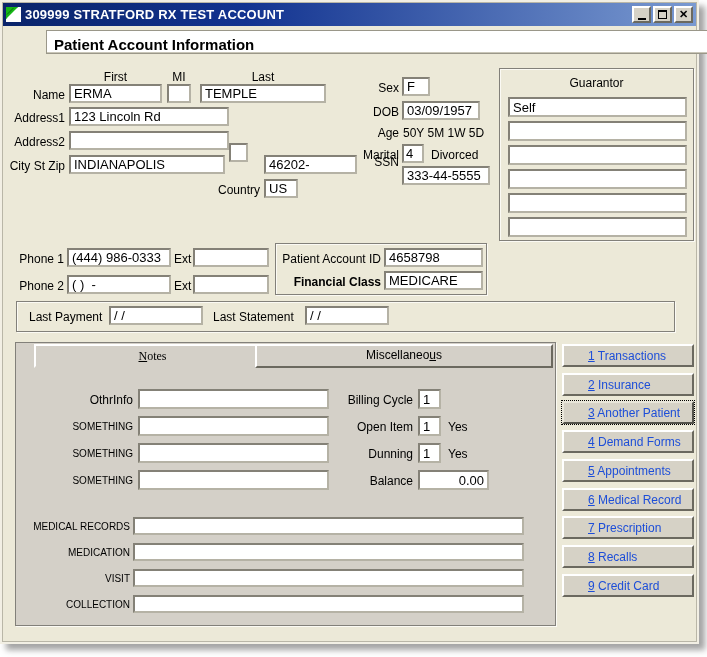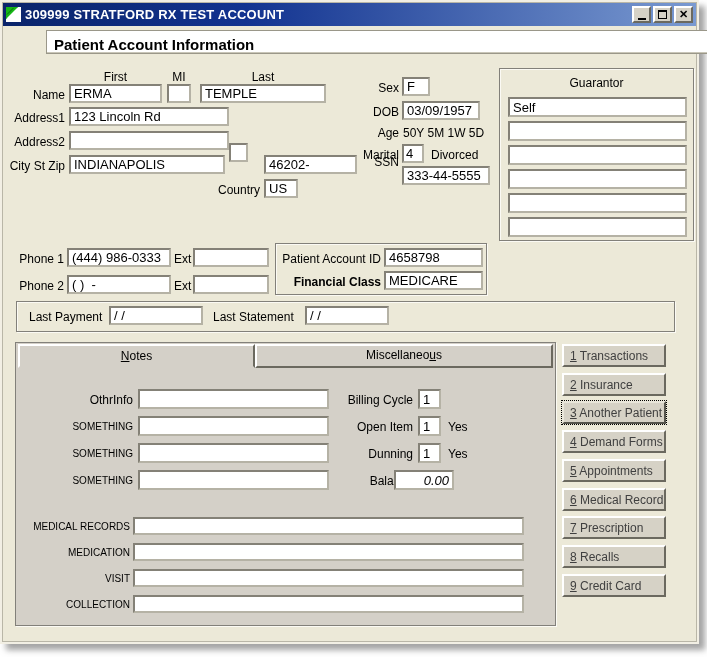--- a/index.html
+++ b/index.html
@@ -65,25 +65,25 @@
   }
   .tab {
     position:absolute; top:1px; height:24px; background:#D4D0C8;
     border:2px solid; border-color:#fff #6b695f transparent #fff;
     font-size:12px; text-align:center; line-height:20px; cursor:default;
   }
   .tab-inactive { border-bottom:2px solid #6b695f; height:24px; line-height:19px; }
   .u { text-decoration:underline; }
   
   .btn {
-    position:absolute; left:560px; width:104px; height:23px;
-    background:#D6D2C6; color:#404040;
+    position:absolute; left:560px; width:132px; height:23px;
+    background:#D6D2C6; color:#1d4ed8;
     border:2px solid; border-color:#fff #6b695f #6b695f #fff;
     font-family:"Liberation Sans", sans-serif; font-size:12px;
-    text-align:left; padding:0 0 0 6px; cursor:default;
+    text-align:left; padding:0 0 0 24px; cursor:default;
   }
   .btn.focused { outline:1px dotted #000; outline-offset:0px; border-color:#e9e6da #55544c #55544c #e9e6da; }
   .btn.save { background:#00EE30; text-align:center; padding-left:0; font-weight:bold; }
 </style>
 </head>
 <body>
 
 <div class="window">
 
   <div class="titlebar">
@@ -171,42 +171,42 @@
   </div>
 
   <div class="groupbox" style="left:14px;top:299px;width:659px;height:31px;">
     <div class="lbl" style="left:12px;top:8px;">Last Payment</div>
     <input class="tbox" style="left: 92px; top: 4px; width: 94px;" value="/ /">
     <div class="lbl" style="left:196px;top:8px;">Last Statement</div>
     <input class="tbox" style="left: 288px; top: 4px; width: 84px;" value="/ /">
   </div>
 
   <div class="panel">
-    <div class="tab" style="left:2px;width:237px;"><span class="u">N</span><span>otes</span></div>
+    <div class="tab" style="left:18px;width:237px;font-family:Liberation Serif, serif;"><span class="u">N</span><span>otes</span></div>
     <div class="tab tab-inactive" style="left:239px;width:298px;"><span>Miscellaneo</span><span class="u">u</span><span>s</span></div>
 
     <div class="lbl r" style="left:20px;top:50px;width:97px;">OthrInfo</div>
     <input class="tbox" style="left: 122px; top: 46px; width: 191px; height: 20px;" value="">
     <div class="lbl r s" style="left:20px;top:78px;width:97px;">SOMETHING</div>
     <input class="tbox" style="left: 122px; top: 73px; width: 191px; height: 20px;" value="">
     <div class="lbl r s" style="left:20px;top:105px;width:97px;">SOMETHING</div>
     <input class="tbox" style="left: 122px; top: 100px; width: 191px; height: 20px;" value="">
     <div class="lbl r s" style="left:20px;top:132px;width:97px;">SOMETHING</div>
     <input class="tbox" style="left: 122px; top: 127px; width: 191px; height: 20px;" value="">
 
     <div class="lbl r" style="left:280px;top:50px;width:117px;">Billing Cycle</div>
     <input class="tbox" style="left: 402px; top: 46px; width: 23px; height: 20px; padding: 0px 3px;" value="1">
     <div class="lbl r" style="left:280px;top:77px;width:117px;">Open Item</div>
     <input class="tbox" style="left: 402px; top: 73px; width: 23px; height: 20px; padding: 0px 3px;" value="1">
     <div class="lbl" style="left:432px;top:77px;">Yes</div>
     <div class="lbl r" style="left:280px;top:104px;width:117px;">Dunning</div>
     <input class="tbox" style="left: 402px; top: 100px; width: 23px; height: 20px; padding: 0px 3px;" value="1">
     <div class="lbl" style="left:432px;top:104px;">Yes</div>
     <div class="lbl r" style="left:280px;top:131px;width:117px;">Balance</div>
-    <input class="tbox ralign" style="left: 378px; top: 127px; width: 60px; height: 20px; font-style: italic;" value="0.00">
+    <input class="tbox ralign" style="left: 402px; top: 127px; width: 71px; height: 20px;" value="0.00">
 
     <div class="lbl r s" style="left:8px;top:178px;width:106px;">MEDICAL RECORDS</div>
     <input class="tbox" style="left: 117px; top: 174px; width: 391px; height: 18px;" value="">
     <div class="lbl r s" style="left:8px;top:204px;width:106px;">MEDICATION</div>
     <input class="tbox" style="left: 117px; top: 200px; width: 391px; height: 18px;" value="">
     <div class="lbl r s" style="left:8px;top:230px;width:106px;">VISIT</div>
     <input class="tbox" style="left: 117px; top: 226px; width: 391px; height: 18px;" value="">
     <div class="lbl r s" style="left:8px;top:256px;width:106px;">COLLECTION</div>
     <input class="tbox" style="left: 117px; top: 252px; width: 391px; height: 18px;" value="">
   </div>

